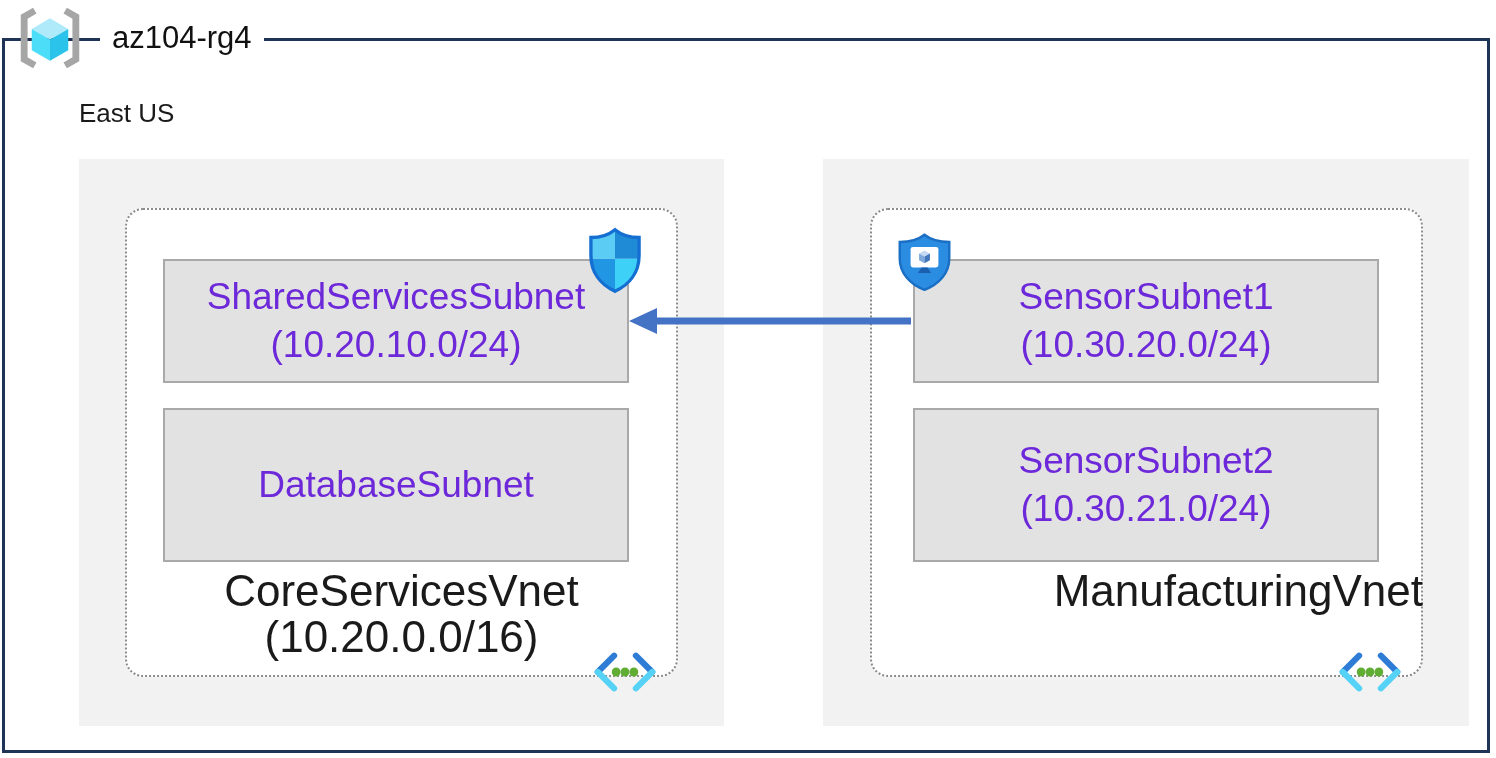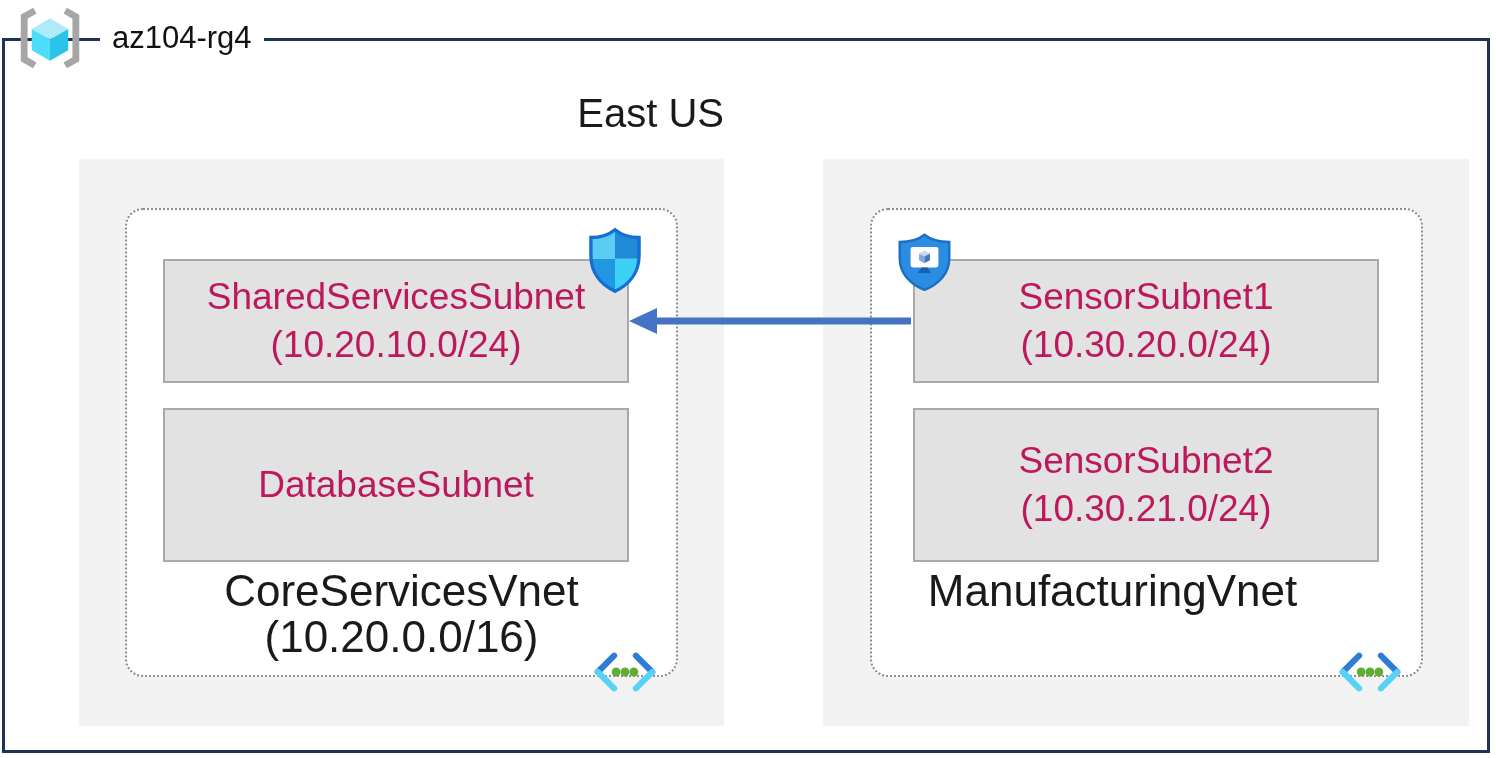--- a/index.html
+++ b/index.html
@@ -12,48 +12,48 @@
     border:3px solid #1e3355;
   }
   .rg-icon { position:absolute; left:12px; top:5px; width:76px; height:66px; }
   .rg-title {
     position:absolute; left:100px; top:14px; height:48px; line-height:48px;
     background:#ffffff; padding:0 12px; font-size:31px; font-weight:normal; color:#111;
     white-space:nowrap;
   }
   .region-label {
     position:absolute; top:90px; height:46px; line-height:46px;
-    font-size:40px; text-align:right; color:#1a1a1a;
+    font-size:26px; text-align:left; color:#1a1a1a;
   }
   .region-label.east { left:79px; width:645px; }
   .region-label.west { left:823px; width:646px; }
   .region-panel { position:absolute; top:159px; height:567px; background:#f2f2f2; }
   .region-panel.east { left:79px; width:645px; }
   .region-panel.west { left:823px; width:646px; }
   .vnet-dashed {
     position:absolute; top:208px; width:553px; height:469px; background:#ffffff;
     border:2px dotted #8c8c8c; border-radius:18px; box-sizing:border-box;
   }
   .vnet-dashed.east { left:125px; }
   .vnet-dashed.west { left:870px; }
   .subnet-box {
     position:absolute; width:466px; background:#e2e2e2; border:2px solid #a9a9a9;
     box-sizing:border-box; display:flex; flex-direction:column; justify-content:center;
-    text-align:center; font-size:37px; line-height:48px; color:#be185d;
+    text-align:center; font-size:37px; line-height:48px; color:#6d28d9;
   }
   .subnet-box.row1 { top:259px; height:124px; }
   .subnet-box.row2 { top:408px; height:154px; }
   .subnet-box.east { left:163px; }
   .subnet-box.west { left:913px;justify-content:center; }
   .vnet-label {
     position:absolute; top:568px; width:553px; text-align:center;
     font-size:44px; line-height:46px; color:#1a1a1a;
   }
   .vnet-label.east { left:125px; }
-  .vnet-label.west { left:836px; }
+  .vnet-label.west { left:870px;text-align:right; }
   .badge { position:absolute; }
   .nsg-badge { left:587px; top:227px; width:56px; height:67px; }
   .asg-badge { left:894px; top:233px; width:61px; height:58px; }
   .vnet-icon { position:absolute; top:650px; width:68px; height:44px; }
   .vnet-icon.east { left:591px; }
   .vnet-icon.west { left:1336px; }
   .arrow-overlay { position:absolute; left:0; top:0; width:1496px; height:758px; pointer-events:none; }
 </style>
 </head>
 <body>

